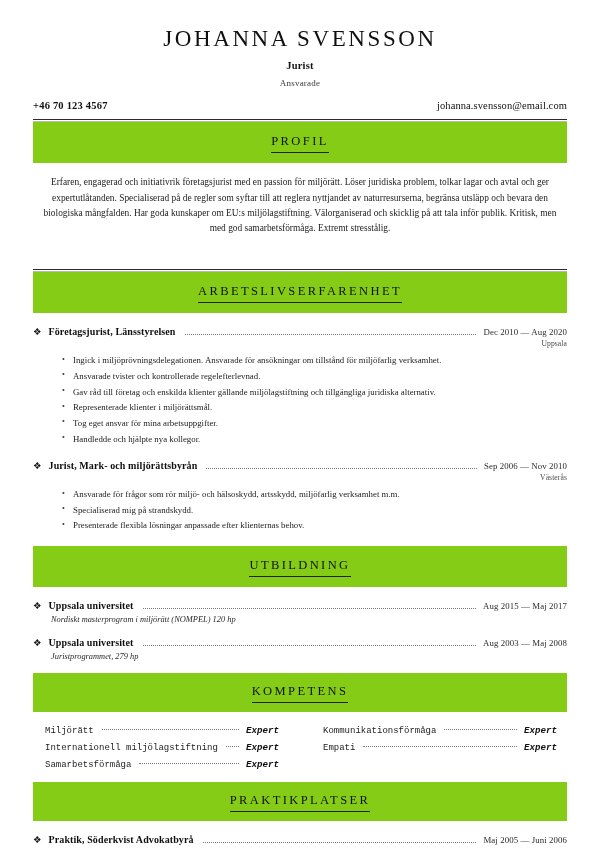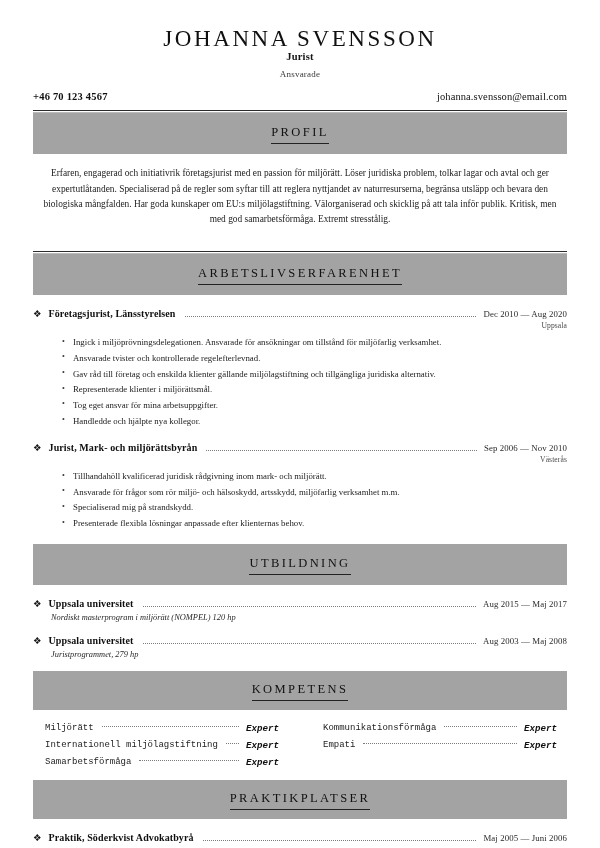--- a/index.html
+++ b/index.html
@@ -27,21 +27,21 @@
   .header { padding-top: 26px; text-align: center; }
   .name {
     font-size: 23px;
     letter-spacing: 2.6px;
     font-weight: 400;
     color: #101010;
     line-height: 1.1;
     white-space: nowrap;
   }
   .job-title {
-    margin-top: 0;
+    margin-top: 9px;
     font-size: 10.5px;
     font-weight: bold;
     letter-spacing: 0.2px;
     color: #141414;
   }
   .city {
     margin-top: 7px;
     font-size: 9px;
     color: #3a3a3a;
     letter-spacing: 0.2px;
@@ -61,38 +61,38 @@
   .rule {
     margin-top: 8px;
     border-top: 1.6px solid #2b2b2b;
     border-bottom: 0.8px solid #b9b9b9;
     height: 1px;
     background: #ffffff;
   }
 
   
   .band {
-    background: #a3a3a3;
+    background: #84cc16;
     text-align: center;
     padding: 9px 0 10px 0;
   }
   .band-title {
     display: inline-block;
     font-size: 12.5px;
     letter-spacing: 2.4px;
     color: #111111;
     font-weight: 400;
     padding-bottom: 3px;
     border-bottom: 1.4px solid #222222;
   }
   .band.tight { padding: 8px 0 9px 0; }
 
   
   .profile-text {
-    margin: 12px 6px 4px 6px;
+    margin: 12px 6px 13px 6px;
     font-size: 9.4px;
     line-height: 1.62;
     text-align: center;
     color: #1c1c1c;
   }
 
   
   .entry { margin-top: 13px; }
   .entry-head {
     display: flex;
@@ -241,21 +241,20 @@
 
   <div class="entry">
     <div class="entry-head">
       <span class="club">❖</span>
       <span class="entry-title">Jurist, Mark- och miljörättsbyrån</span>
       <span class="leader"></span>
       <span class="entry-date">Sep 2006 — Nov 2010</span>
     </div>
     <div class="entry-loc">Västerås</div>
     <ul class="bullets">
-      <li>Tillhandahöll kvalificerad juridisk rådgivning inom mark- och miljörätt.</li>
       <li>Ansvarade för frågor som rör miljö- och hälsoskydd, artsskydd, miljöfarlig verksamhet m.m.</li>
       <li>Specialiserad mig på strandskydd.</li>
       <li>Presenterade flexibla lösningar anpassade efter klienternas behov.</li>
     </ul>
   </div>
 
   <div class="spacer-12"></div>
 
   <div class="band">
     <span class="band-title">UTBILDNING</span>

